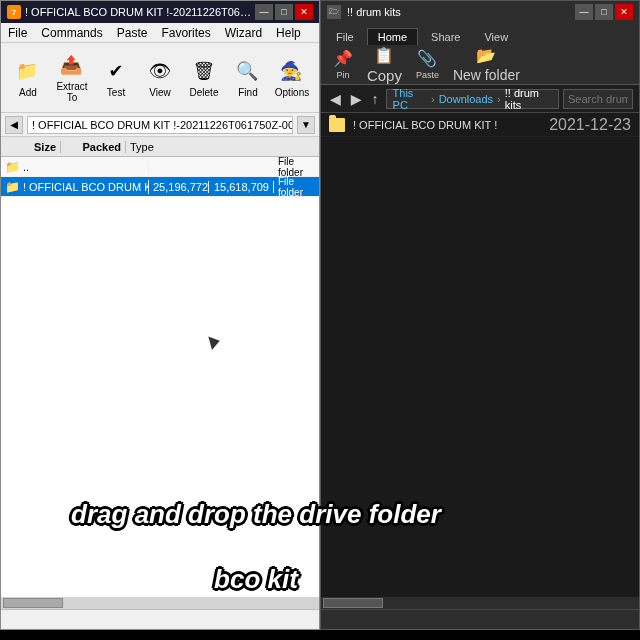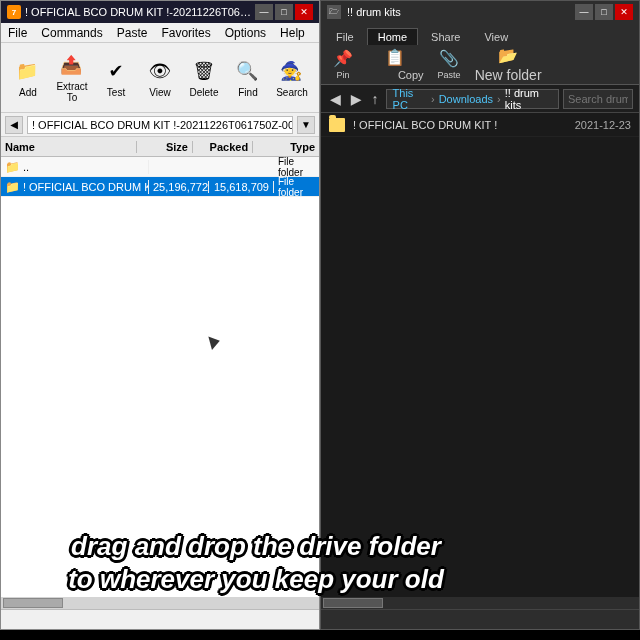--- a/index.html
+++ b/index.html
@@ -156,21 +156,21 @@
     .file-list-header {
       display: flex;
       background: #e8e8e8;
       border-bottom: 1px solid #bbb;
       height: 20px;
       align-items: center;
     }
     .col-name { width: 148px; padding: 0 4px; font-size: 11px; font-weight: bold; border-right: 1px solid #bbb; }
     .col-size { width: 60px; padding: 0 4px; font-size: 11px; font-weight: bold; border-right: 1px solid #bbb; text-align: right; }
     .col-packed { width: 65px; padding: 0 4px; font-size: 11px; font-weight: bold; border-right: 1px solid #bbb; text-align: right; }
-    .col-type { flex: 1; padding: 0 4px; font-size: 11px; font-weight: bold; margin-left: 33px; }
+    .col-type { flex: 1; padding: 0 4px; font-size: 11px; font-weight: normal; }
 
     
     .file-list {
       flex: 1;
       background: #fff;
       overflow: hidden;
     }
     .file-row {
       display: flex;
       align-items: center;
@@ -370,21 +370,21 @@
       border-radius: 2px 2px 0 0;
     }
     .exp-file-name {
       flex: 1;
       font-size: 11px;
       white-space: nowrap;
       overflow: hidden;
       text-overflow: ellipsis;
     }
     .exp-file-date {
-      font-size: 11px;
+      font-size: 16px;
       color: #aaa;
       white-space: nowrap;
       margin-left: 8px;
     }
 
     
     .subtitle-overlay {
       position: absolute;
       bottom: 35px;
       left: 0;
@@ -459,21 +459,21 @@
       <button class="tb-btn">□</button>
       <button class="tb-btn close">✕</button>
     </div>
   </div>
 
   <div class="menu-bar">
     <span class="menu-item">File</span>
     <span class="menu-item">Commands</span>
     <span class="menu-item">Paste</span>
     <span class="menu-item">Favorites</span>
-    <span class="menu-item">Options</span>
+    <span class="menu-item">Wizard</span>
     <span class="menu-item">Help</span>
   </div>
 
   <div class="toolbar">
     <div class="tool-btn">
       <div class="tool-icon">📁</div>
       <span class="tool-label">Add</span>
     </div>
     <div class="tool-btn">
       <div class="tool-icon">📤</div>
@@ -490,36 +490,35 @@
     <div class="tool-btn">
       <div class="tool-icon">🗑</div>
       <span class="tool-label">Delete</span>
     </div>
     <div class="tool-btn">
       <div class="tool-icon">🔍</div>
       <span class="tool-label">Find</span>
     </div>
     <div class="tool-btn">
       <div class="tool-icon">🧙</div>
-      <span class="tool-label">Search</span>
+      <span class="tool-label">Options</span>
     </div>
     <div class="tool-btn">
       <div class="tool-icon">ℹ</div>
       <span class="tool-label">Info</span>
     </div>
   </div>
 
   <div class="address-bar">
     <div class="nav-btn">◀</div>
     <div class="addr-input">! OFFICIAL BCO DRUM KIT !-20211226T061750Z-001.zip - ZIP archive, unpac</div>
     <div class="nav-btn">▼</div>
   </div>
 
   <div class="file-list-header">
-    <div class="col-name">Name</div>
     <div class="col-size">Size</div>
     <div class="col-packed">Packed</div>
     <div class="col-type">Type</div>
   </div>
 
   <div class="file-list">
 
     <div class="file-row up-row">
       <div class="file-cell-name">
         <span style="font-size:12px;">📁</span>
@@ -573,21 +572,21 @@
   </div>
 
   <div class="ribbon-bar">
     <div style="display:flex;gap:6px;align-items:center;">
       <div class="ribbon-btn">
         <span style="font-size:16px;">📌</span>
         <span style="font-size:9px;color:#ccc;">Pin</span>
       </div>
       <div class="ribbon-btn">
         <span style="font-size:16px;">📋</span>
-        <span style="font-size:11px;color:#ccc;margin-left:31px;">Copy</span>
+        <span style="font-size:15px;color:#ccc;">Copy</span>
       </div>
       <div class="ribbon-btn">
         <span style="font-size:16px;">📎</span>
         <span style="font-size:9px;color:#ccc;">Paste</span>
       </div>
       <div class="ribbon-btn">
         <span style="font-size:16px;">📂</span>
         <span style="font-size:14px;color:#ccc;">New folder</span>
       </div>
     </div>
@@ -622,15 +621,16 @@
   <div class="status-bar" style="background:#2d2d2d;border-top:1px solid #444;color:#ccc;">
     <span></span>
   </div>
 </div>
 
 <div class="cursor-indicator"></div>
 
 <div class="subtitle-overlay">
   <div class="subtitle-text">
     <span>drag and drop the drive folder</span><br>
-    <span>to wherever you keep your old</span><br>
+    <br>
+    <span>bco kit</span>
   </div>
 </div>
 
 </body></html>

